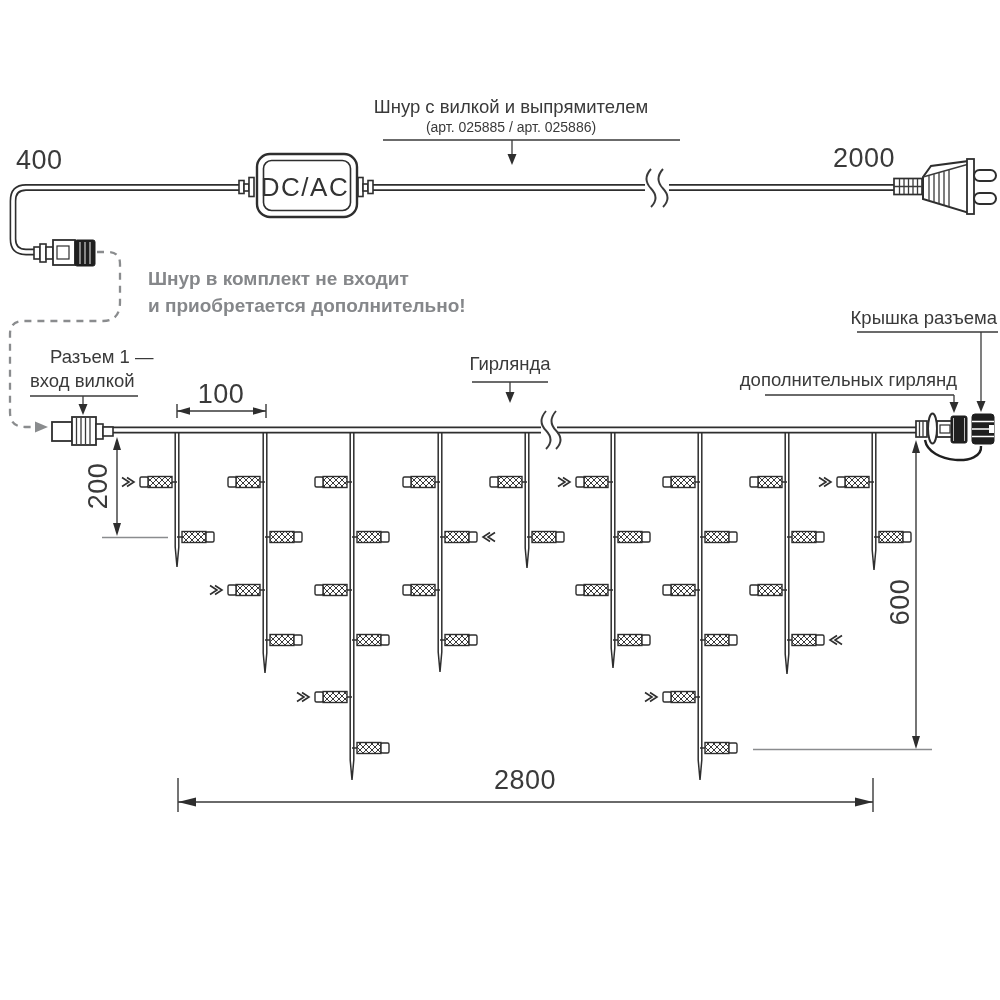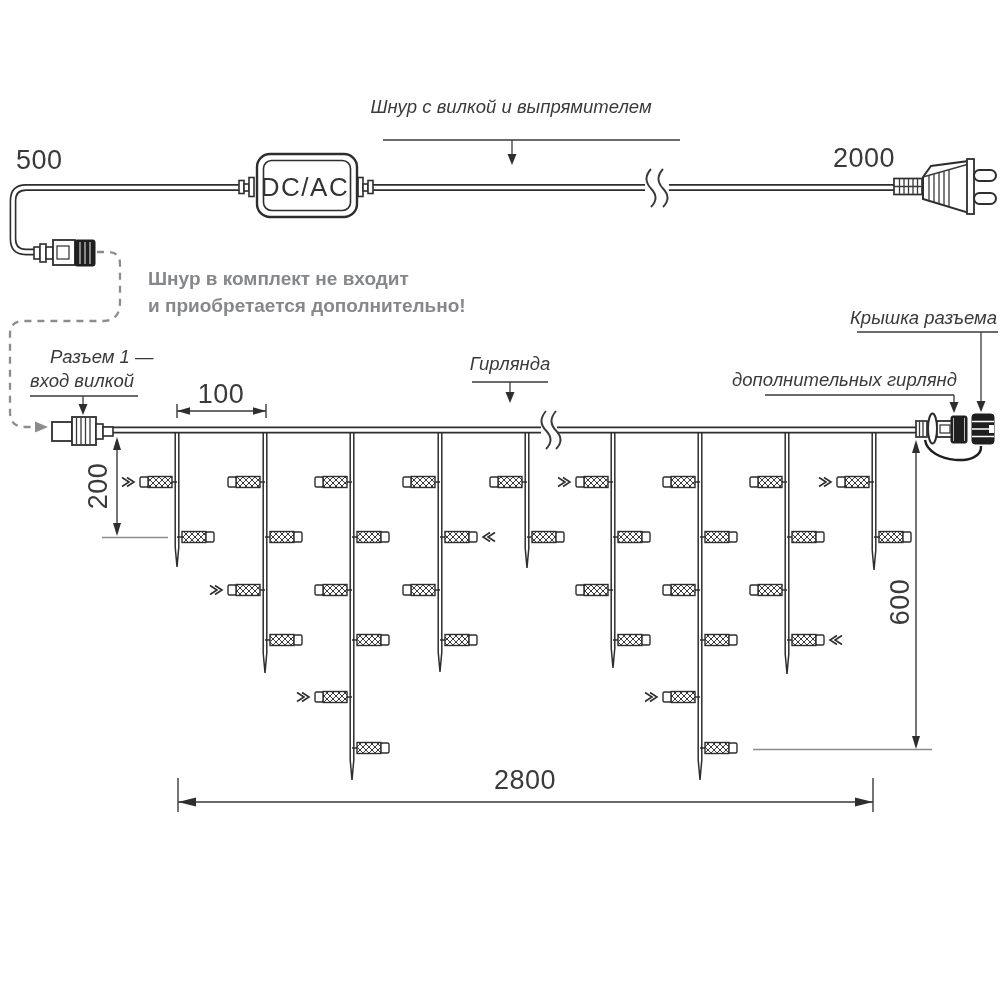--- a/index.html
+++ b/index.html
@@ -3,21 +3,21 @@
 <meta charset="utf-8">
 <style>
   html,body { margin:0; padding:0; background:#fff; }
   #canvas {
     position:relative; width:1000px; height:1000px; background:#ffffff;
     font-family:"Liberation Sans", sans-serif; overflow:hidden;
   }
   #art { position:absolute; left:0; top:0; }
   .t { position:absolute; white-space:nowrap; color:#3a3a3a; }
   .num  { font-size:27px; letter-spacing:.5px; }
-  .lbl  { font-size:18.5px;font-style:italic; }
+  .lbl  { font-size:18.5px; }
   .sub  { font-size:14px; }
   .note { font-size:19px; font-weight:700; color:#85878a; }
   .ctr  { text-align:center; }
   .rgt  { text-align:right; }
   .rot  { transform:translate(-50%,-50%) rotate(-90deg); }
   .dcac { font-size:26px; letter-spacing:1.5px; color:#333; }
   .wireO { stroke:#2e2e2e; stroke-width:6.8; fill:none; }
   .wireI { stroke:#ffffff; stroke-width:3.6; fill:none; }
   .ln    { stroke:#2e2e2e; fill:#fff; }
   .thin  { stroke:#3a3a3a; stroke-width:1.3; fill:none; }
@@ -300,25 +300,26 @@
     <polygon class="ah" points="916,749 912,736 920,736"></polygon>
     <path class="ext" d="M753 749.5 H932"></path>
   </g>
   <g>
     <path class="dimln" d="M178 778 V812 M873 778 V812 M178 802 H873"></path>
     <polygon class="ah" points="178,802 196,797.6 196,806.4"></polygon>
     <polygon class="ah" points="873,802 855,797.6 855,806.4"></polygon>
   </g>
 </svg>
 
-<div class="t num" style="left:16px; top:145px;">500</div>
+<div class="t num" style="left:16px; top:145px;">400</div>
 <div class="t num" style="left:833px; top:143px;">2000</div>
 <div class="t dcac ctr" style="left:257px; top:172px; width:96px;">DC/AC</div>
 
 <div class="t lbl ctr" style="left:361px; top:96px;  width:300px;">Шнур с вилкой и выпрямителем</div>
+<div class="t sub ctr" style="left:361px; top:119px; width:300px;">(арт. 025885 / арт. 025886)</div>
 
 <div class="t note" style="left:148px; top:268px;">Шнур в комплект не входит</div>
 <div class="t note" style="left:148px; top:295px;">и приобретается дополнительно!</div>
 
 <div class="t lbl" style="left:30px; top:346px;margin-left:20px;">Разъем 1 —</div>
 <div class="t lbl" style="left:30px; top:370px;">вход вилкой</div>
 
 <div class="t lbl ctr" style="left:440px; top:353px; width:140px;">Гирлянда</div>
 
 <div class="t lbl rgt" style="left:800px; top:307px; width:197px;">Крышка разъема</div>

